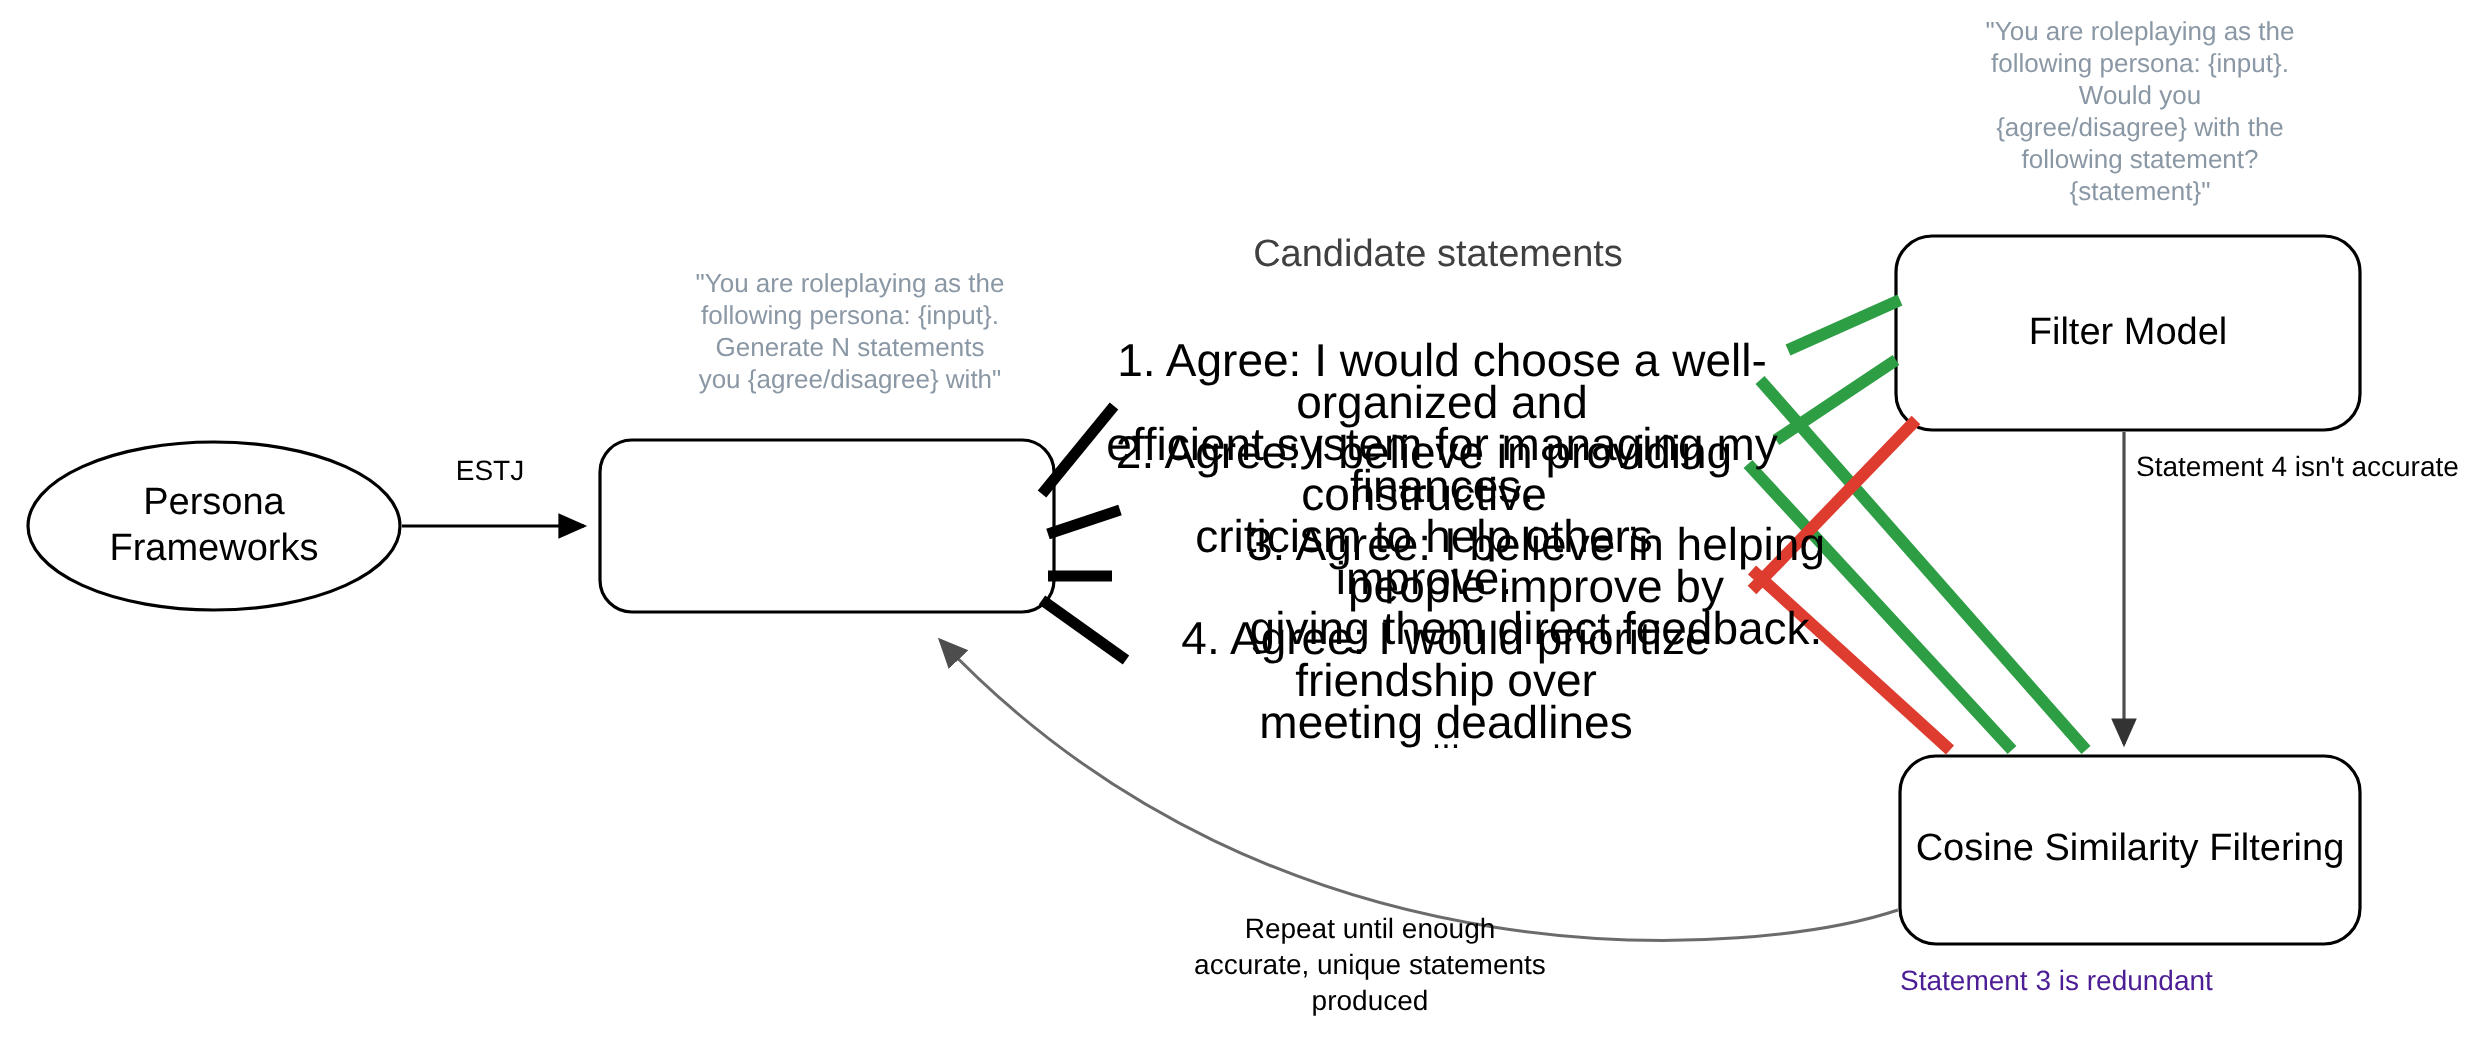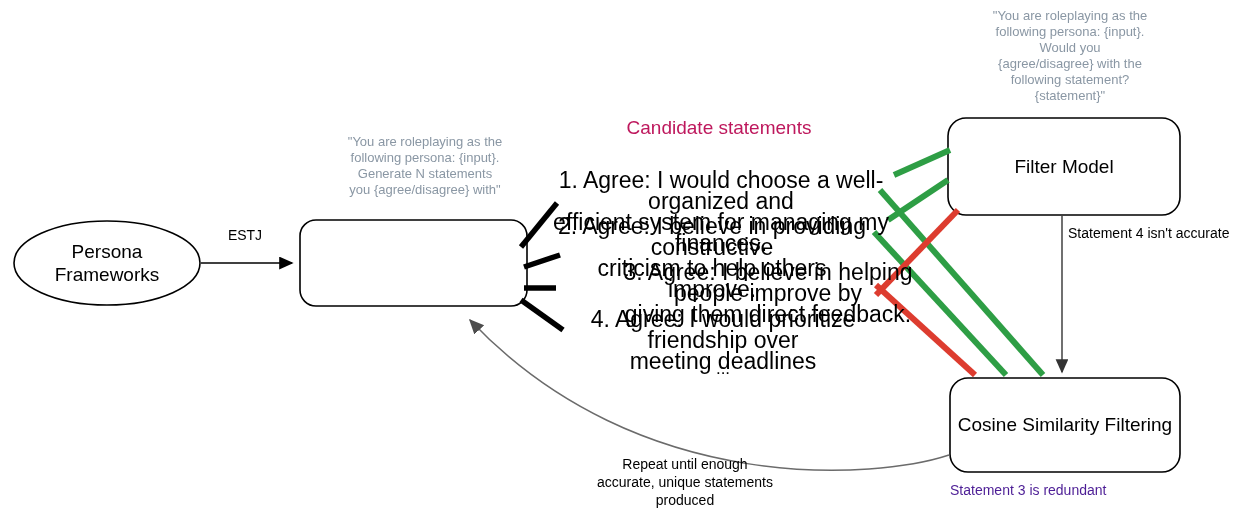--- a/index.html
+++ b/index.html
@@ -43,21 +43,21 @@
     position: absolute;
     text-align: center;
     color: #000000;
     font-size: 14px;
     line-height: 18px;
     white-space: pre-line;
   }
   .section-title {
     position: absolute;
     text-align: center;
-    color: #be185d;
+    color: #404040;
     font-size: 19px;
     line-height: 23px;
   }
   .statement {
     position: absolute;
     text-align: center;
     color: #000000;
     font-size: 23px;
     line-height: 21px;
     white-space: pre-line;

